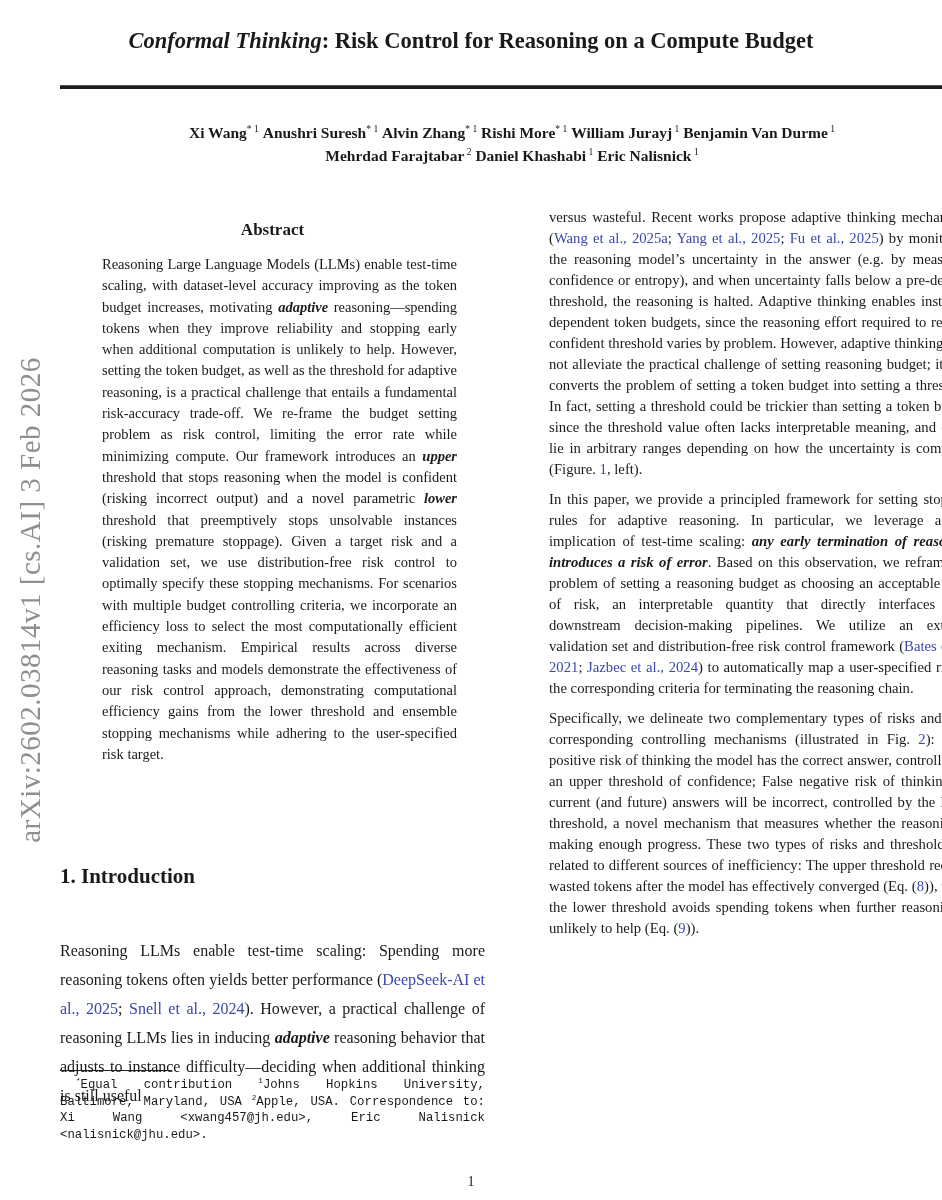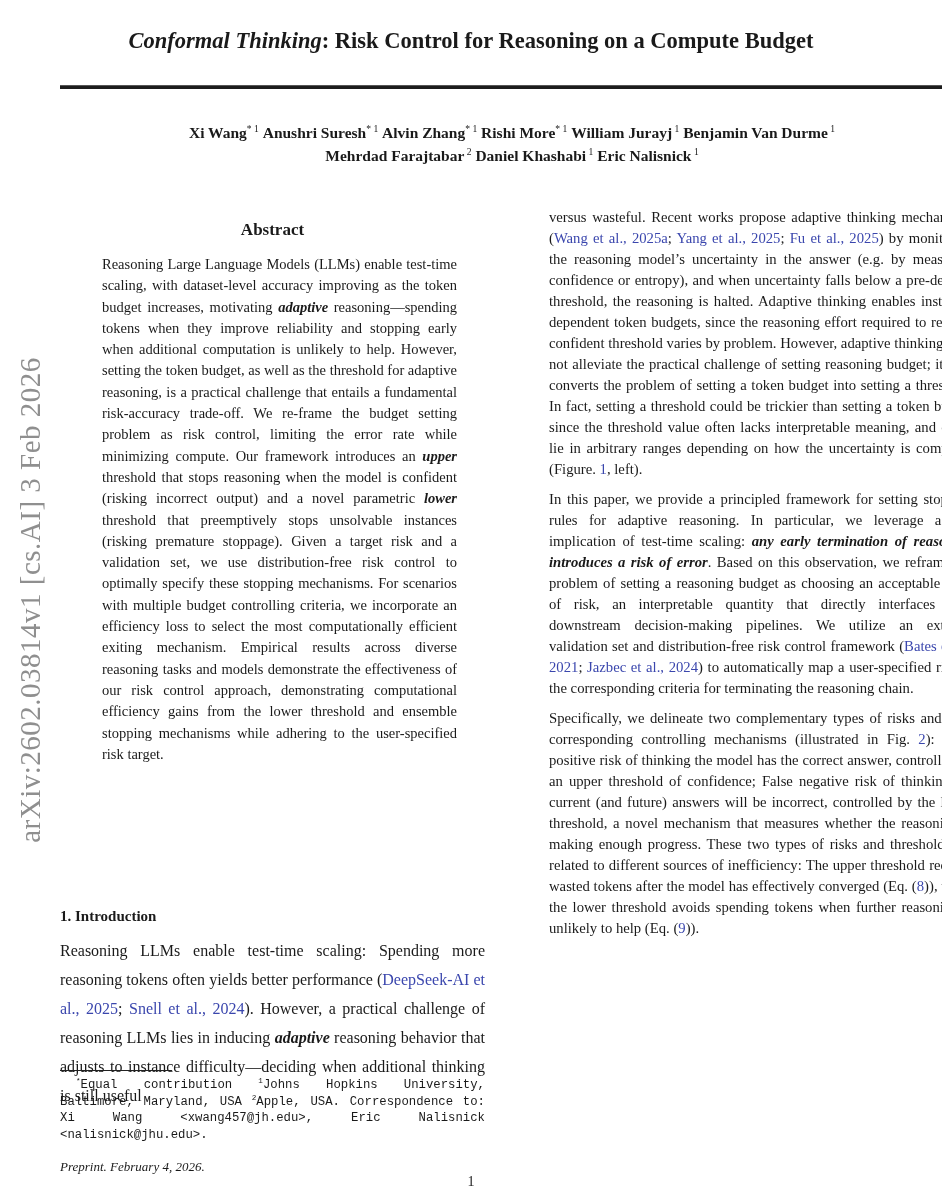--- a/index.html
+++ b/index.html
@@ -52,22 +52,22 @@
   .abstract-heading{
     text-align:center;font-weight:700;font-size:17px;margin:4px 0 14px 0;
   }
   .abstract-body{
     margin:0 28px 0 42px;
     font-size:14.5px;line-height:21.3px;
     text-align:justify;
     max-height:640px;overflow:hidden;
   }
   .intro-heading{
-    position:absolute;top:692px;left:0;
-    font-weight:700;font-size:15px;
+    position:absolute;top:648px;left:0;
+    font-weight:700;font-size:21px;
   }
   .intro-para{
     position:absolute;top:720px;left:0;width:425px;
     font-size:16px;line-height:29px;text-align:justify;
   }
   .footnote-block{
     position:absolute;top:854px;left:0;width:425px;
   }
   .footnote-rule{width:112px;height:0;border-top:1.3px solid #222;margin-bottom:6px;}
   .footnote{
@@ -106,21 +106,20 @@
     <div class="col-left">
       <div class="abstract-heading">Abstract</div>
       <div class="abstract-body"><span>Reasoning Large Language Models (LLMs) enable test-time scaling, with dataset-level accuracy improving as the token budget increases, motivating </span><span class="s-i">adaptive</span><span> reasoning—spending tokens when they improve reliability and stopping early when additional computation is unlikely to help. However, setting the token budget, as well as the threshold for adaptive reasoning, is a practical challenge that entails a fundamental risk-accuracy trade-off. We re-frame the budget setting problem as risk control, limiting the error rate while minimizing compute. Our framework introduces an </span><span class="s-i">upper</span><span> threshold that stops reasoning when the model is confident (risking incorrect output) and a novel parametric </span><span class="s-i">lower</span><span> threshold that preemptively stops unsolvable instances (risking premature stoppage). Given a target risk and a validation set, we use distribution-free risk control to optimally specify these stopping mechanisms. For scenarios with multiple budget controlling criteria, we incorporate an efficiency loss to select the most computationally efficient exiting mechanism. Empirical results across diverse reasoning tasks and models demonstrate the effectiveness of our risk control approach, demonstrating computational efficiency gains from the lower threshold and ensemble stopping mechanisms while adhering to the user-specified risk target.</span></div>
 
       <div class="intro-heading">1. Introduction</div>
       <div class="intro-para"><span>Reasoning LLMs enable test-time scaling: Spending more reasoning tokens often yields better performance (</span><span class="s-link">DeepSeek-AI et al., 2025</span><span>; </span><span class="s-link">Snell et al., 2024</span><span>). However, a practical challenge of reasoning LLMs lies in inducing </span><span class="s-i">adaptive</span><span> reasoning behavior that adjusts to instance difficulty—deciding when additional thinking is still useful</span></div>
 
       <div class="footnote-block">
         <div class="footnote-rule"></div>
         <div class="footnote"><span class="s-sup">*</span><span>Equal contribution  </span><span class="s-sup">1</span><span>Johns Hopkins University, Baltimore, Maryland, USA </span><span class="s-sup">2</span><span>Apple, USA. Correspondence to: Xi Wang &lt;xwang457@jh.edu&gt;, Eric Nalisnick &lt;nalisnick@jhu.edu&gt;.</span></div>
-        <div class="preprint">Preprint. February 4, 2026.</div>
       </div>
     </div>
 
     <div class="col-right">
       <p class="body-para"><span>versus wasteful. Recent works propose adaptive thinking mechanisms (</span><span class="s-link">Wang et al., 2025a</span><span>; </span><span class="s-link">Yang et al., 2025</span><span>; </span><span class="s-link">Fu et al., 2025</span><span>) by monitoring the reasoning model’s uncertainty in the answer (e.g. by measuring confidence or entropy), and when uncertainty falls below a pre-defined threshold, the reasoning is halted. Adaptive thinking enables instance-dependent token budgets, since the reasoning effort required to reach a confident threshold varies by problem. However, adaptive thinking does not alleviate the practical challenge of setting reasoning budget; it only converts the problem of setting a token budget into setting a threshold. In fact, setting a threshold could be trickier than setting a token budget since the threshold value often lacks interpretable meaning, and could lie in arbitrary ranges depending on how the uncertainty is computed (Figure. </span><span class="s-link">1</span><span>, left).</span></p>
       <p class="body-para"><span>In this paper, we provide a principled framework for setting stopping rules for adaptive reasoning. In particular, we leverage a key implication of test-time scaling: </span><span class="s-i">any early termination of reasoning introduces a risk of error</span><span>. Based on this observation, we reframe the problem of setting a reasoning budget as choosing an acceptable level of risk, an interpretable quantity that directly interfaces with downstream decision-making pipelines. We utilize an external validation set and distribution-free risk control framework (</span><span class="s-link">Bates et al., 2021</span><span>; </span><span class="s-link">Jazbec et al., 2024</span><span>) to automatically map a user-specified risk to the corresponding criteria for terminating the reasoning chain.</span></p>
       <p class="body-para"><span>Specifically, we delineate two complementary types of risks and their corresponding controlling mechanisms (illustrated in Fig. </span><span class="s-link">2</span><span>): False positive risk of thinking the model has the correct answer, controlled by an upper threshold of confidence; False negative risk of thinking the current (and future) answers will be incorrect, controlled by the lower threshold, a novel mechanism that measures whether the reasoning is making enough progress. These two types of risks and thresholds are related to different sources of inefficiency: The upper threshold reduces wasted tokens after the model has effectively converged (Eq. (</span><span class="s-link">8</span><span>)), while the lower threshold avoids spending tokens when further reasoning is unlikely to help (Eq. (</span><span class="s-link">9</span><span>)).</span></p>
     </div>
 
   </div>

